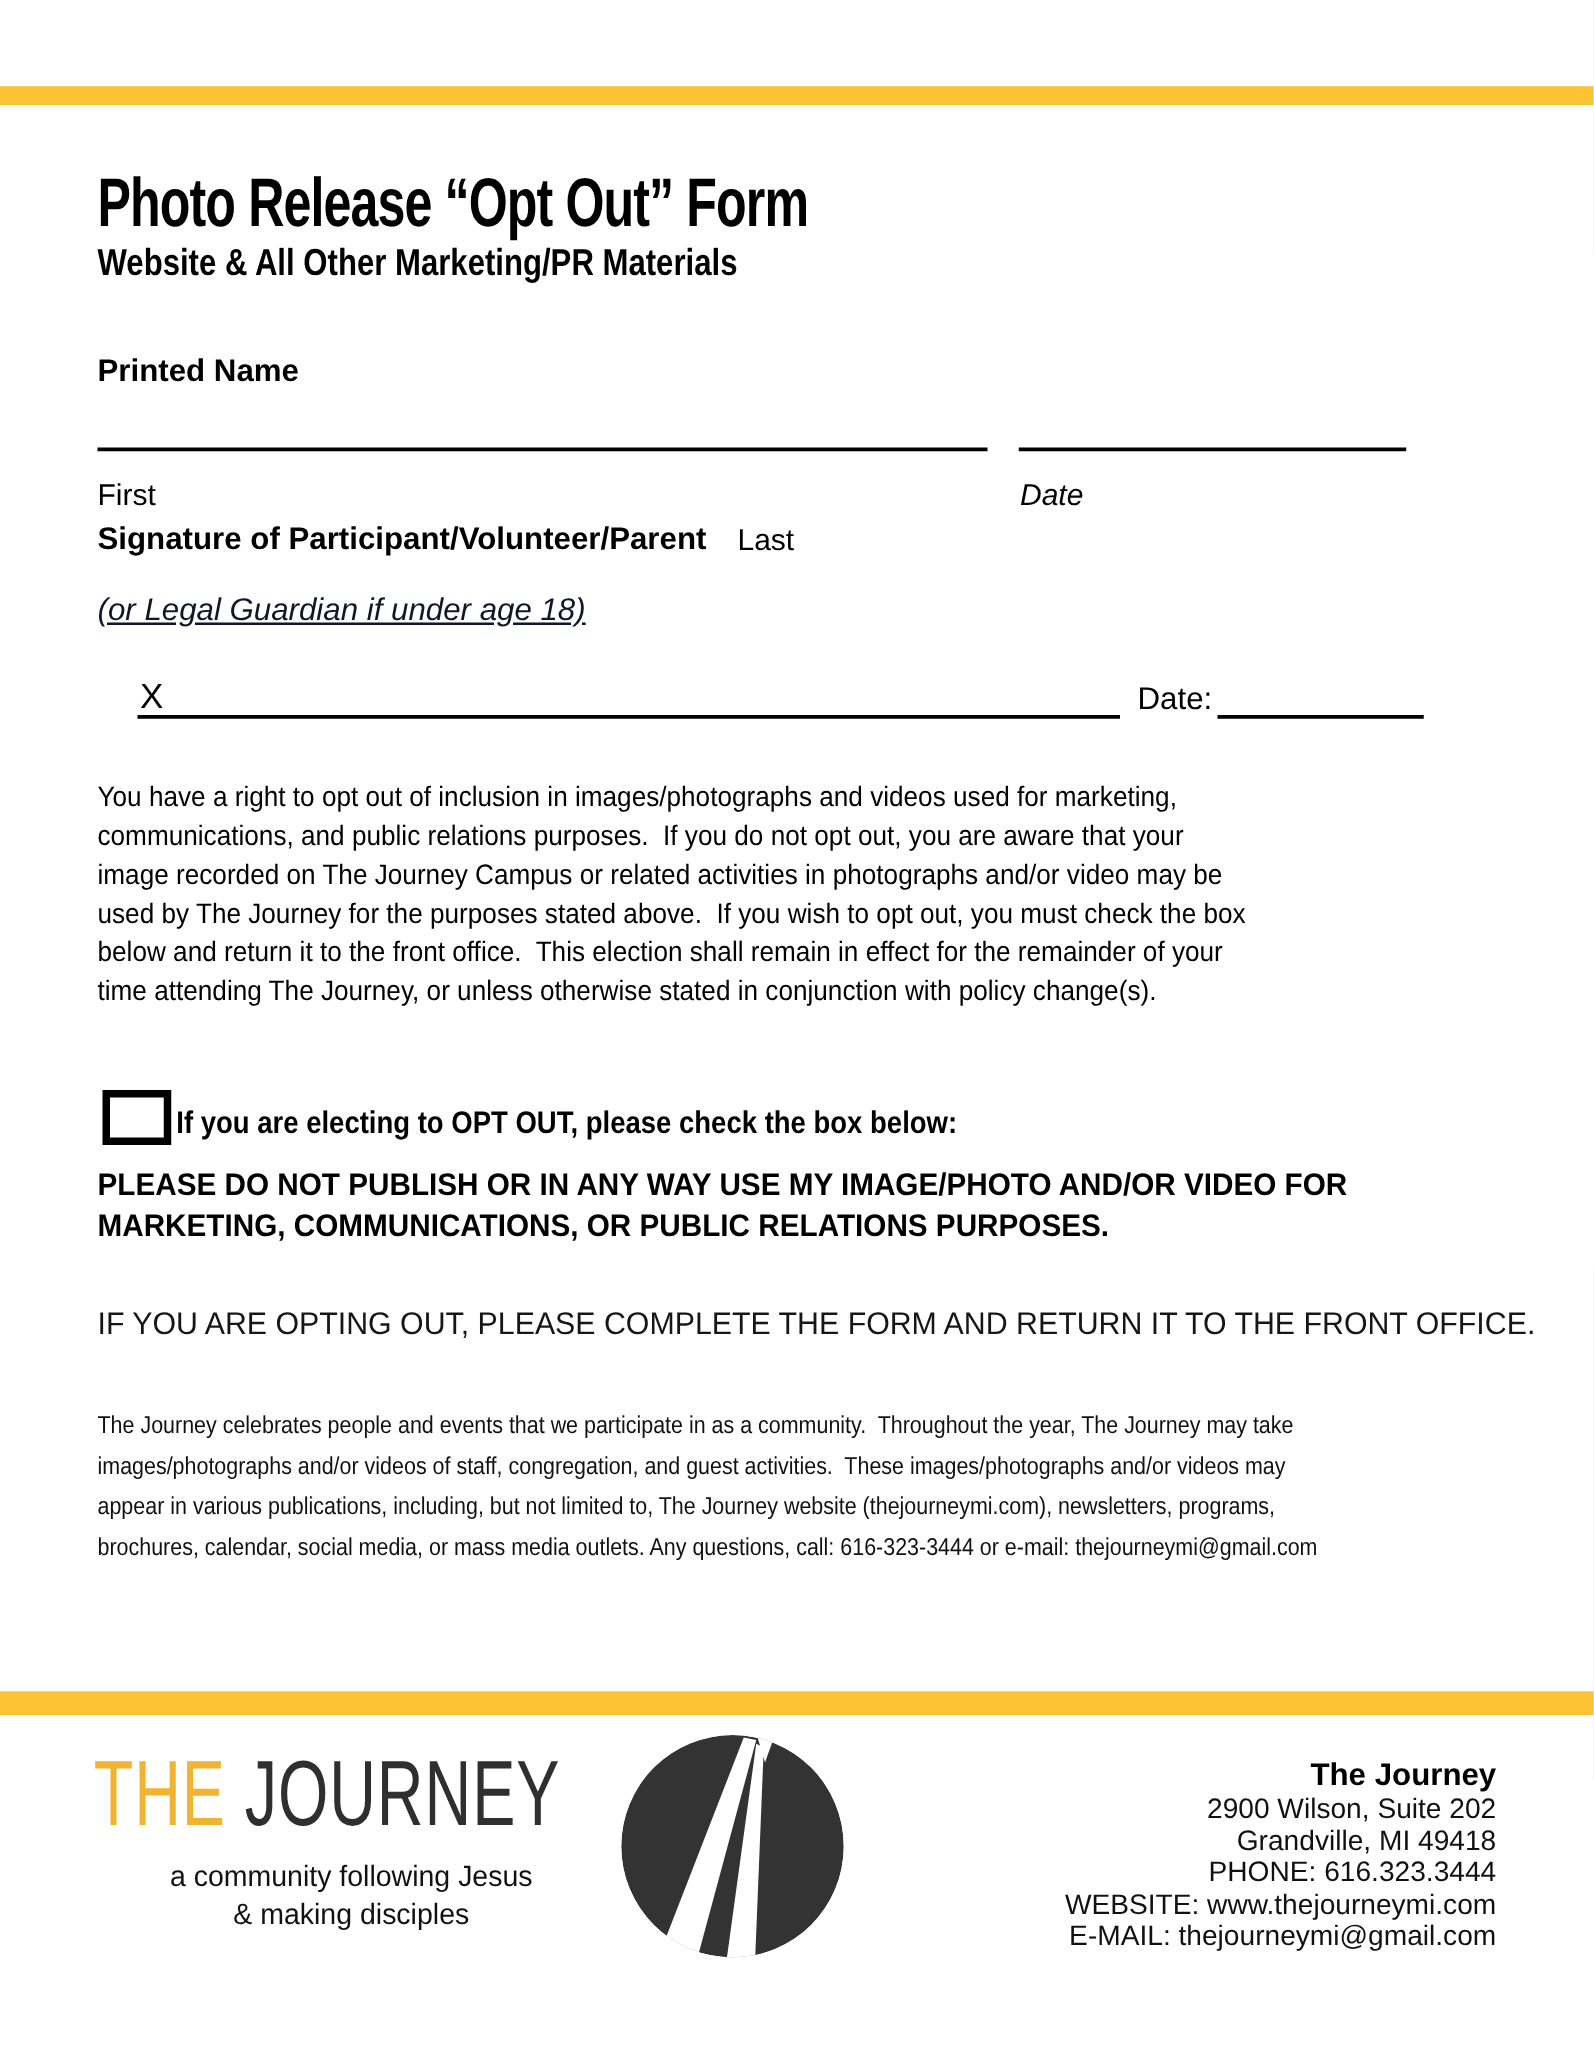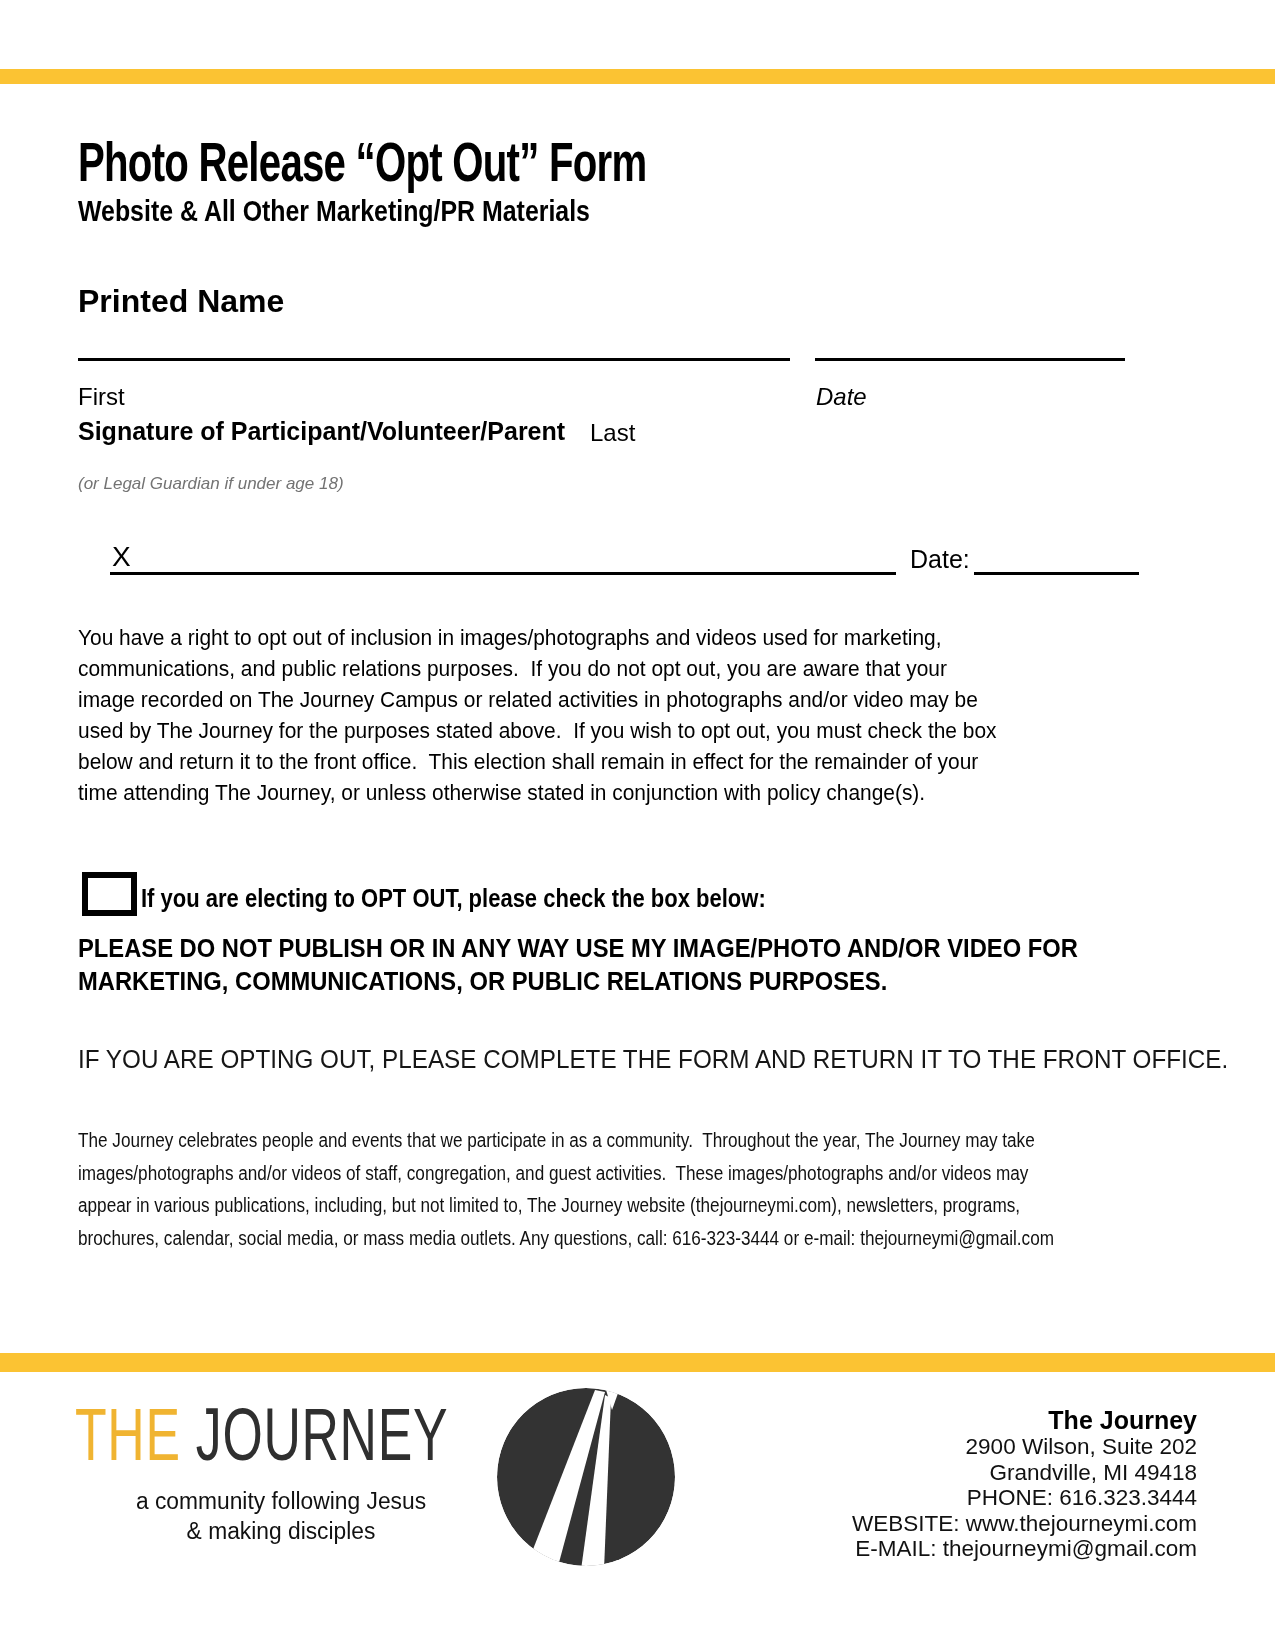--- a/index.html
+++ b/index.html
@@ -13,32 +13,32 @@
   .bottom-bar{top:1353px;height:19px;}
 
   .title{
     left:78px;top:130px;font-size:55px;font-weight:700;letter-spacing:-1px;
     transform:scaleX(0.73);transform-origin:left top;white-space:nowrap;margin:0;
   }
   .subtitle{
     left:78px;top:194px;font-size:30px;font-weight:700;
     transform:scaleX(0.83);transform-origin:left top;white-space:nowrap;margin:0;
   }
-  .printed-name{left:78px;top:283px;font-size:32px;font-weight:700;}
+  .printed-name{left:78px;top:283px;font-size:25px;font-weight:700;}
 
   .fill-line{position:absolute;border-top:3px solid #000;height:0;}
   .name-line{left:78px;top:358px;width:712px;}
   .name-date-line{left:815px;top:358px;width:310px;}
   .label-sm{font-size:24px;}
   .first-label{left:78px;top:383px;}
   .last-label{left:590px;top:383px;margin-top:36px;}
   .date-label{left:816px;top:383px;font-style:italic;}
 
   .sig-label{left:78px;top:417px;font-size:25px;font-weight:700;}
-  .sig-sublabel{left:78px;top:474px;font-size:17px;font-style:italic;color:#737373;}
+  .sig-sublabel{left:78px;top:474px;font-size:25px;font-style:italic;color:#0f172a;text-decoration:underline;}
   .sig-x{left:112px;top:541px;font-size:28px;}
   .sig-line{left:110px;top:572px;width:786px;}
   .sig-date-label{left:910px;top:545px;font-size:25px;}
   .sig-date-line{left:974px;top:572px;width:165px;}
 
   .pre{white-space:pre-wrap;margin:0;}
   .rights{
     left:78px;top:622px;width:1135px;font-size:22.5px;line-height:31px;
     transform:scaleX(0.93);transform-origin:left top;
   }

